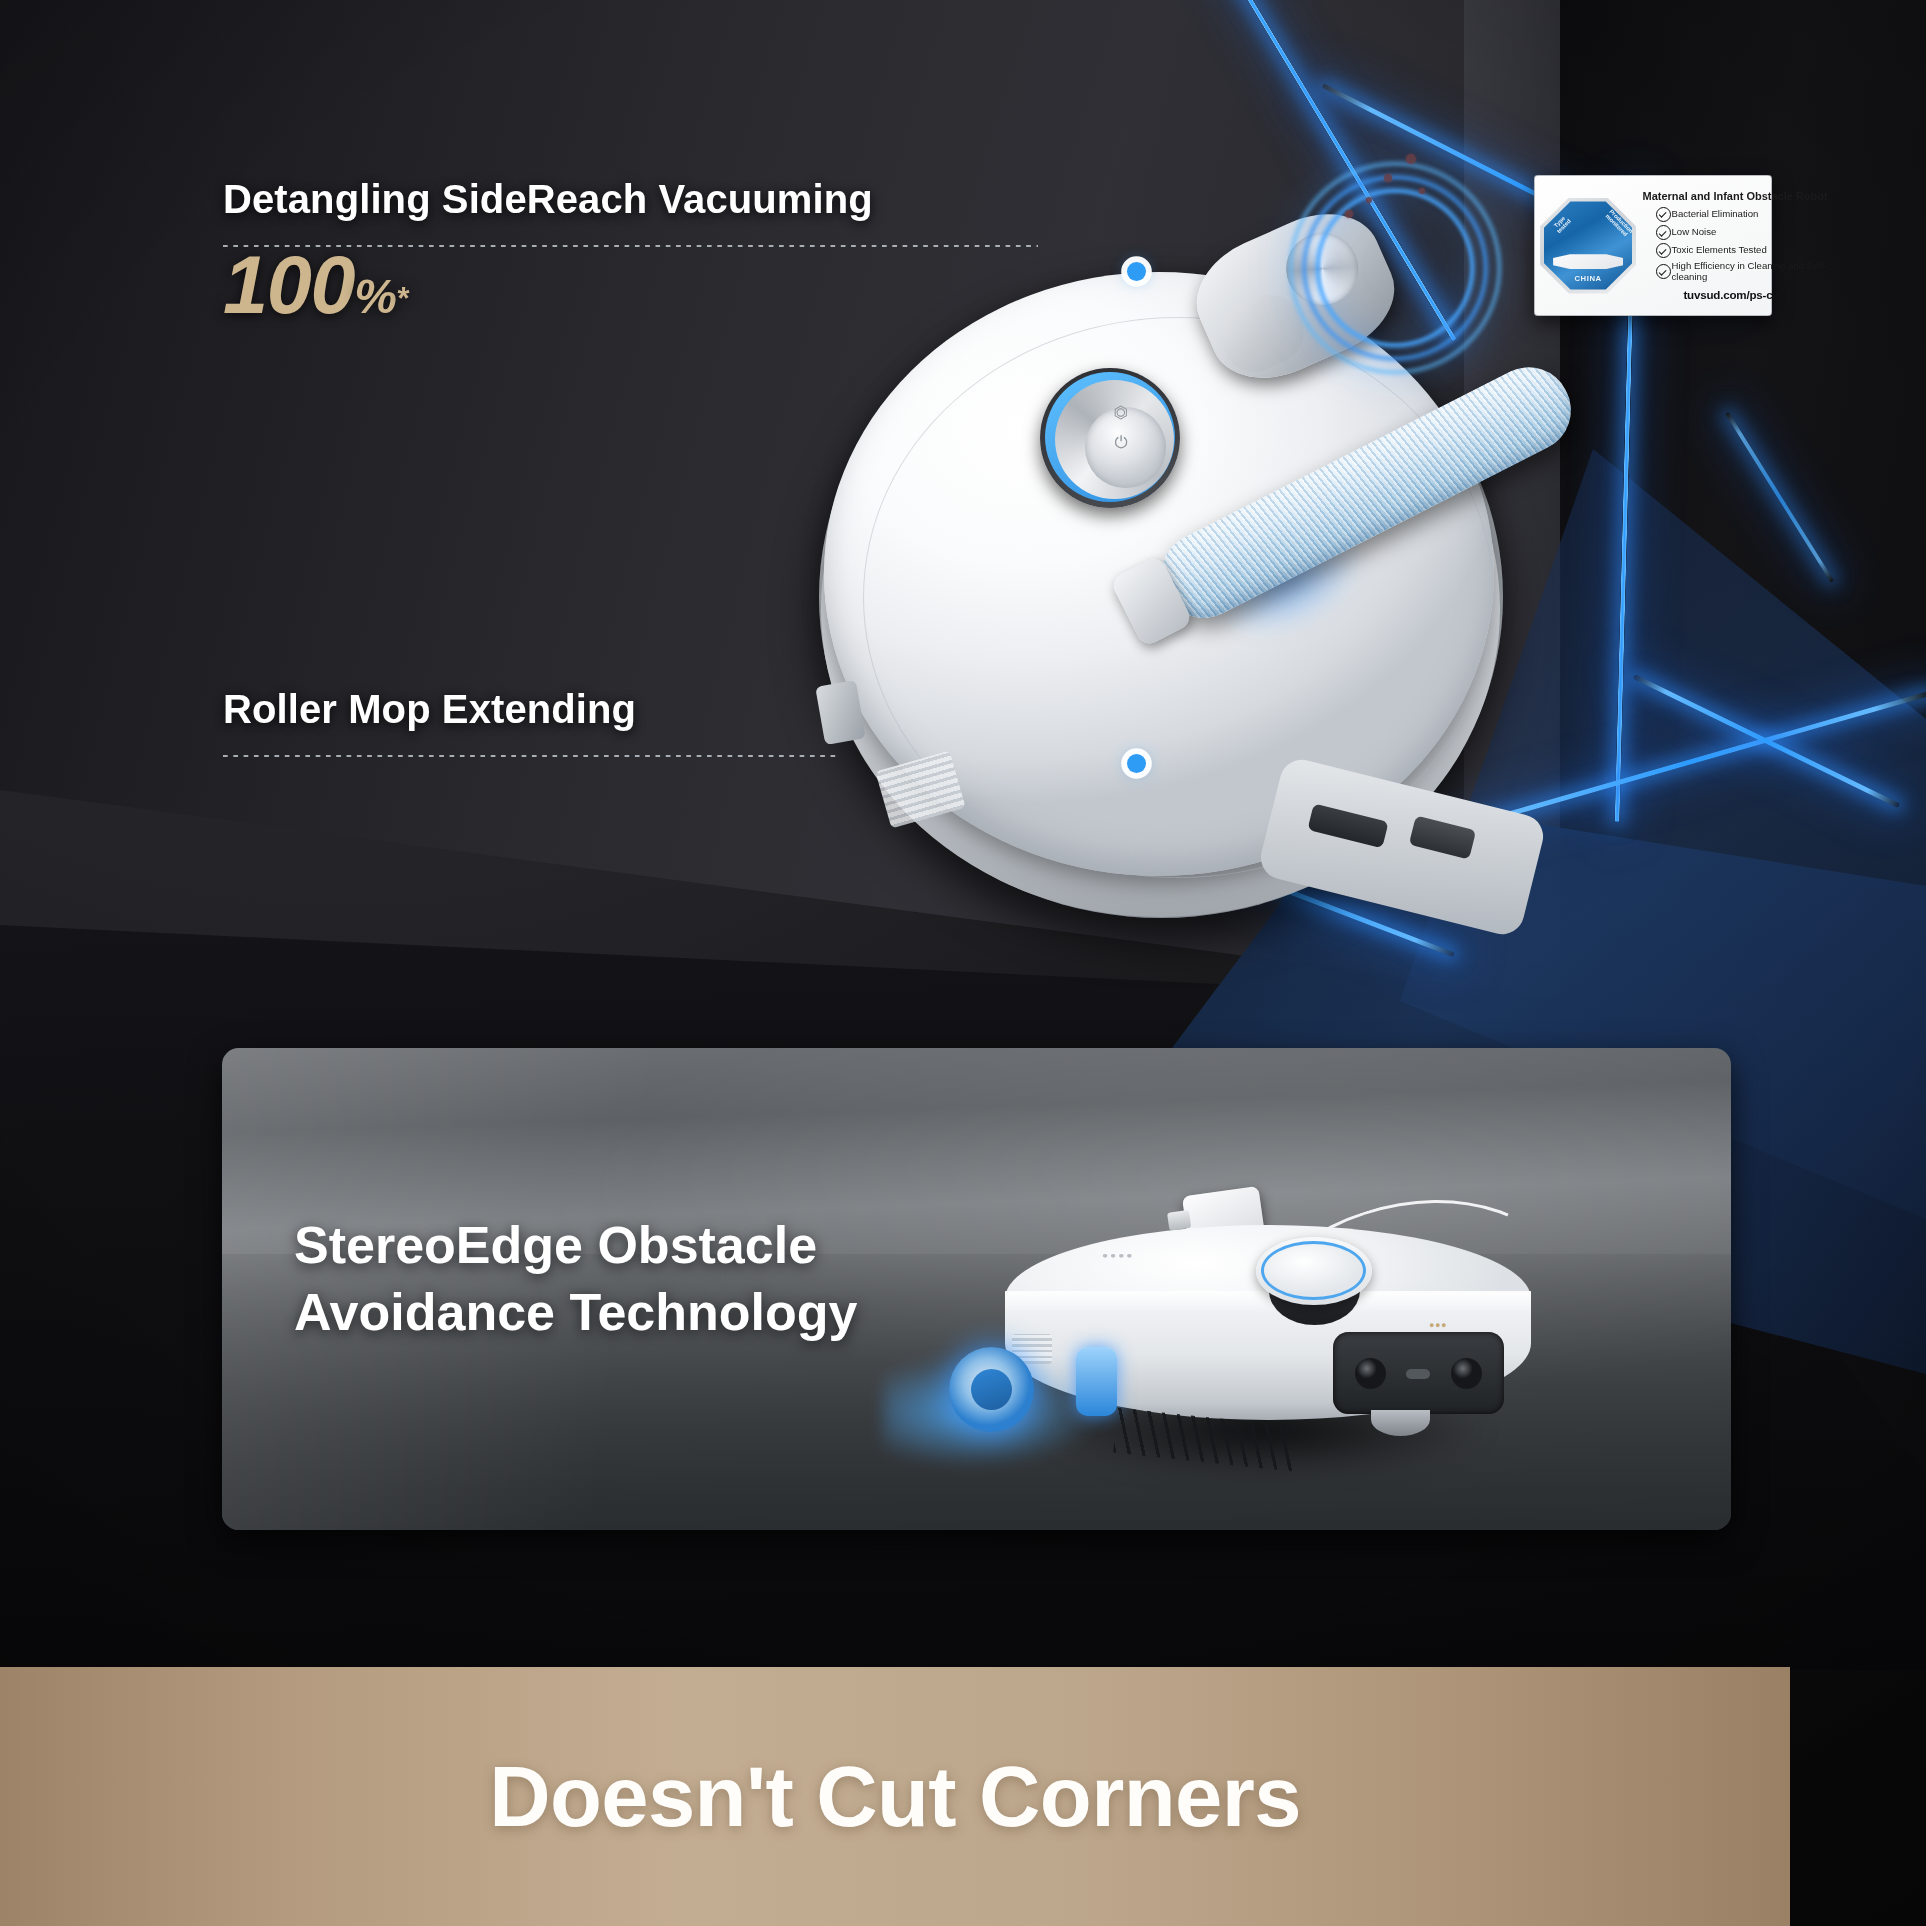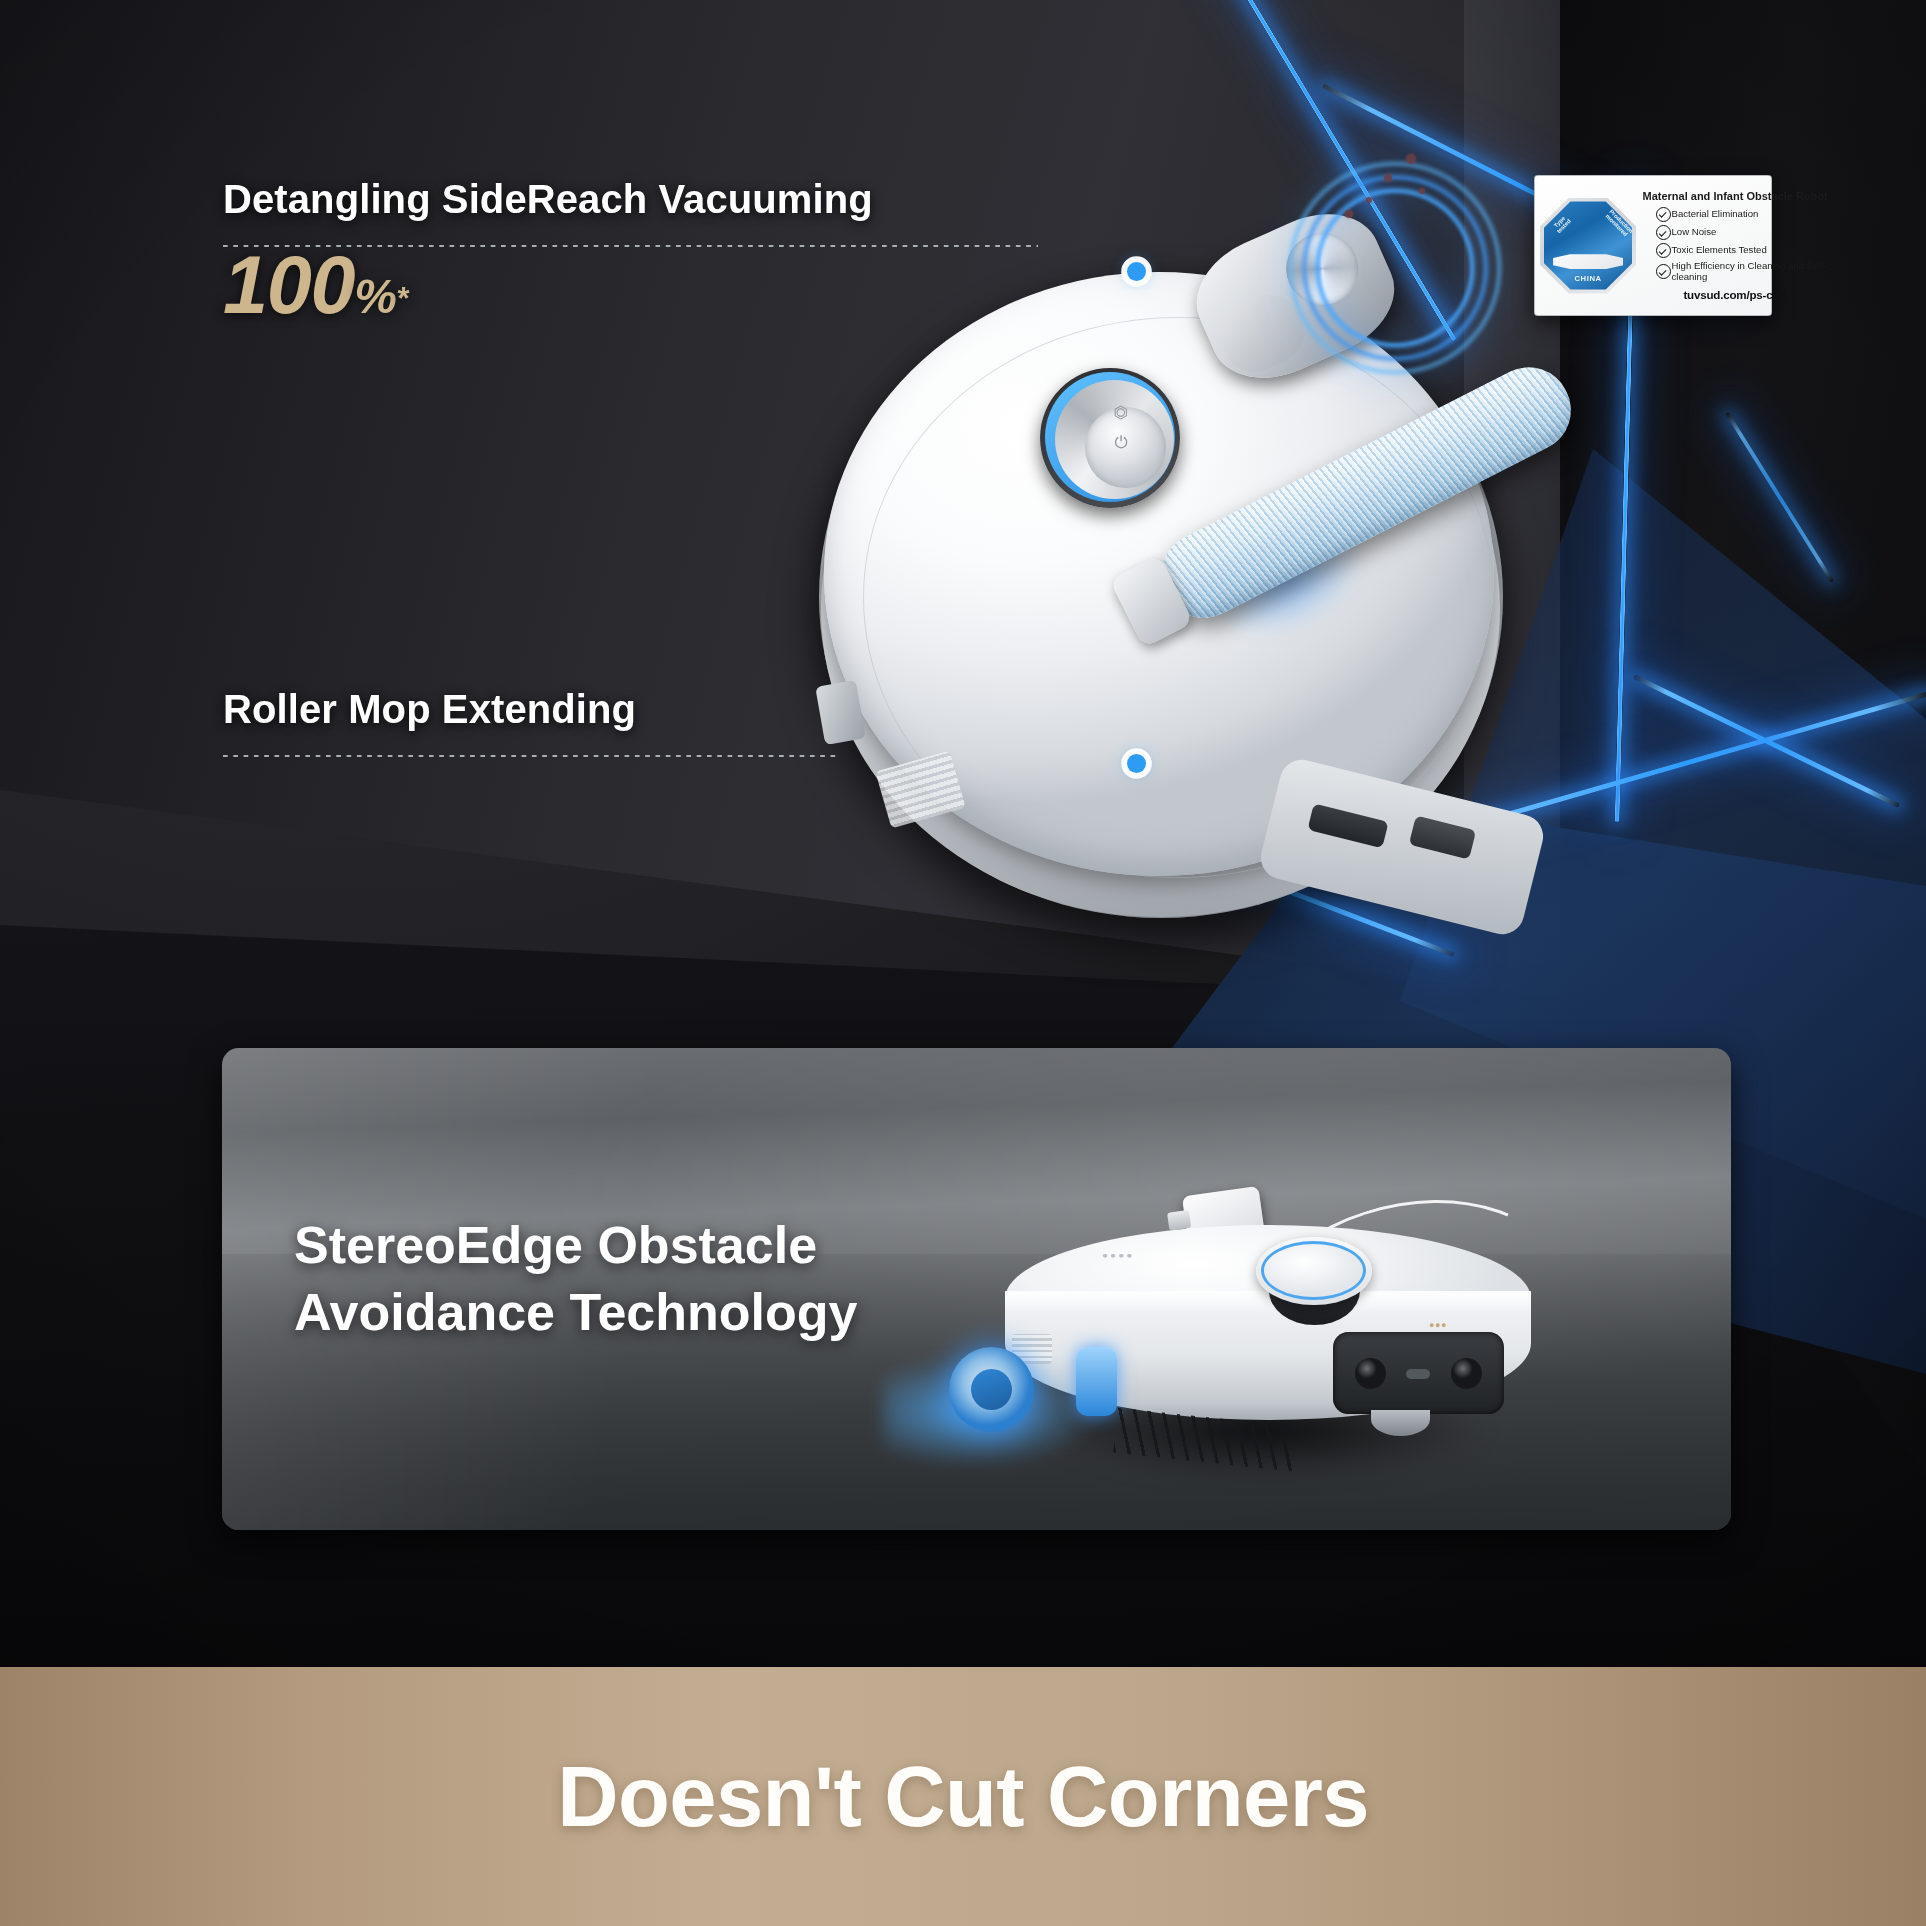--- a/index.html
+++ b/index.html
@@ -225,21 +225,21 @@
   .plug-a{position:absolute;left:263px;top:37px;width:77px;height:50px;border-radius:7.7px;
       background:linear-gradient(160deg,#fdfdfe,#d9dce0);box-shadow:0 5.1px 11.6px rgba(0,0,0,.55);transform:rotate(-8deg);}
   .plug-a-tip{position:absolute;left:-16.7px;top:14px;width:22px;height:18px;border-radius:3.2px;
       background:linear-gradient(180deg,#e9ebed,#b7bcc1);}
 
   
   #footnotes{position:absolute;left:0;top:1576px;width:1926px;text-align:center;}
   .fn{font-size:23px;color:#d7d7d7;line-height:1.5;text-shadow:0 0.6px 3.9px rgba(0,0,0,.8);}
 
   
-  #banner{position:absolute;left:0;top:1667px;width:1926px;height:259px;
+  #banner{position:absolute;left:0;top:1667px;width:1790px;height:259px;
       background:linear-gradient(90deg,#9d8368 0%,#b49b7f 16%,#c3ad92 38%,#bda78c 60%,#ad9478 82%,#9a8064 100%);
       display:flex;align-items:center;justify-content:center;}
   .banner-text{font-size:85px;font-weight:700;color:#fffdfa;letter-spacing:-0.6px;
       text-shadow:0 2.6px 11.6px rgba(90,65,40,.35);}
 </style>
 </head>
 <body>
 
 <div id="stage">
 

